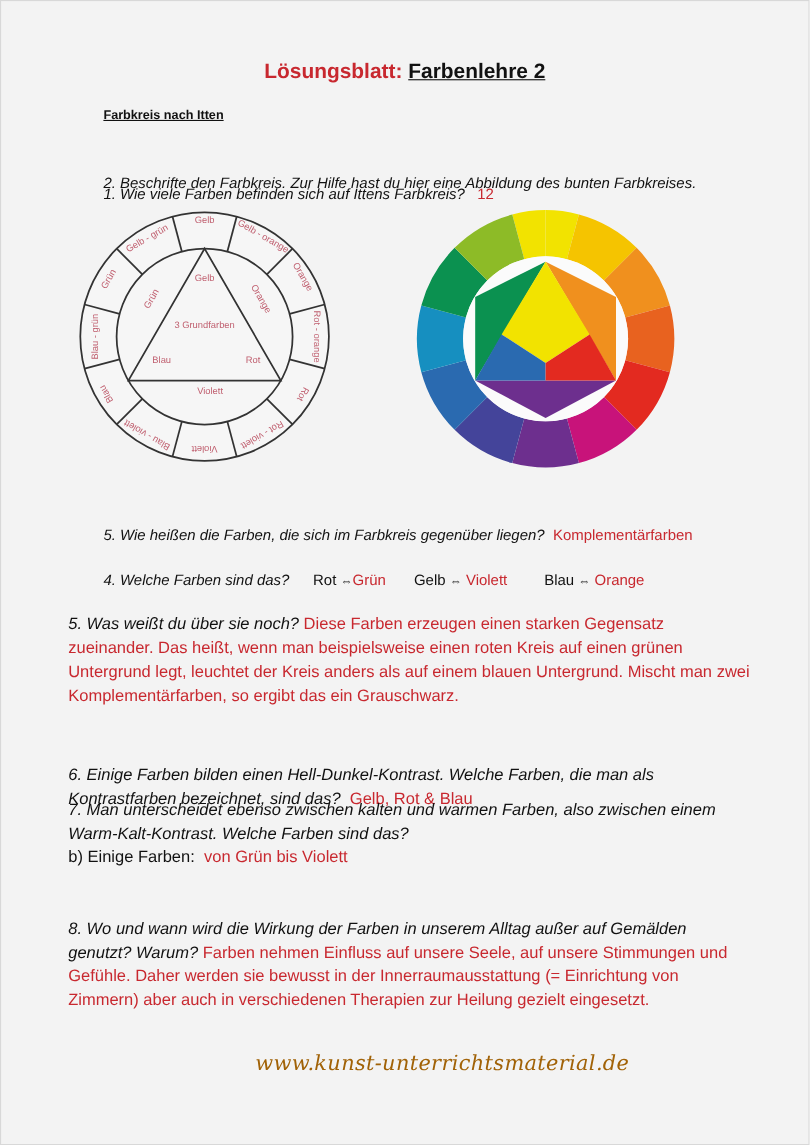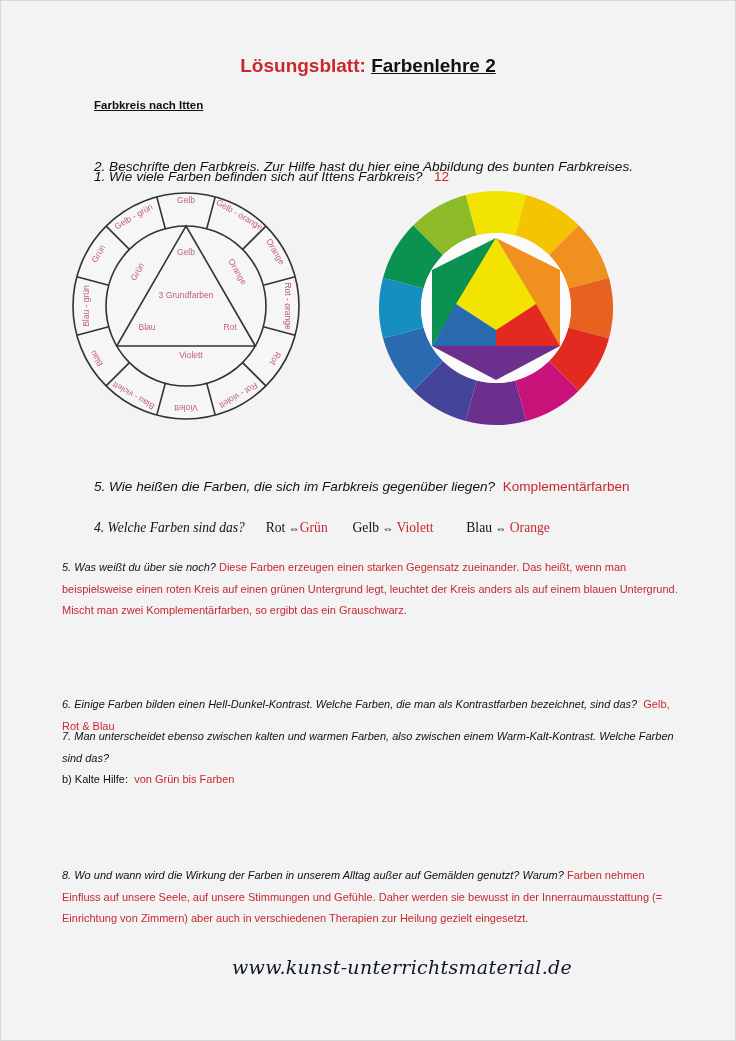--- a/index.html
+++ b/index.html
@@ -6,24 +6,24 @@
   body { width:736px; height:1041px; background:#f3f3f3; position:relative; overflow:hidden;
          font-family:"Liberation Sans", sans-serif; color:#111; }
   .frame { position:absolute; left:0; top:0; width:734px; height:1039px; border:1px solid #d8d8d8; }
   .title { position:absolute; left:0; width:736px; top:55px; text-align:center; font-size:19px; font-weight:bold; }
   .title .red { color:#c8282f; }
   .title .ul { text-decoration:underline; color:#111; }
   .t { position:absolute; left:62px; font-size:13.6px; line-height:21px; white-space:nowrap;padding-left:32px; }
   .i { font-style:italic; }
   .a { color:#c8282f; }
   .sub { font-size:11.5px; font-weight:bold; text-decoration:underline; top:95px; }
-  .blk { position:absolute; left:62px; width:620px; font-size:11px; line-height:21.5px; }
+  .blk { position:absolute; left:62px; width:620px; font-size:15px; line-height:21.5px; }
   .wheel1, .wheel2 { position:absolute; }
   .footer-url { position:absolute; left:232px; top:956px; font-family:"DejaVu Serif", serif; font-style:italic;
-                font-size:19px; color:#0f172a; letter-spacing:0.3px; }
+                font-size:19px; color:#a16207; letter-spacing:0.3px; }
   .blog { position:absolute; left:40px; top:1040px; font-size:10px; color:#c8c8c8;text-align:center; }
   .lbl { font-family:"Liberation Sans", sans-serif; font-size:8.5px; fill:#c06070; }
 </style>
 </head>
 <body>
 
 <div class="frame"></div>
 
 <div class="title">
   <span class="red">Lösungsblatt:</span>
@@ -118,21 +118,21 @@
       <polygon points="40,-4 0,22 0,38 64,38" fill="#e32a20"></polygon>
     </g>
   </g>
 </svg>
 
 <div class="t" style="top:476px;">
   <span class="i">5. Wie heißen die Farben, die sich im Farbkreis gegenüber liegen?</span>&nbsp;
   <span class="a">Komplementärfarben</span>
 </div>
 
-<div class="t" style="top:517px;font-family:Liberation Serif, serif;">
+<div class="t" style="top:517px;">
   <span class="i">4. Welche Farben sind das?</span>
   <span style="display:inline-block;width:14px"></span>
   <span>Rot</span>
   <span style="font-size:11px">⇔</span><span class="a">Grün</span>
   <span style="display:inline-block;width:18px"></span>
   <span>Gelb</span>
   <span style="font-size:11px">⇔</span>
   <span class="a">Violett</span>
   <span style="display:inline-block;width:26px"></span>
   <span>Blau</span>
@@ -146,24 +146,24 @@
 </div>
 
 <div class="blk" style="top:694px;">
   <span class="i">6. Einige Farben bilden einen Hell-Dunkel-Kontrast. Welche  Farben, die  man als Kontrastfarben bezeichnet, sind das?</span>&nbsp;
   <span class="a">Gelb, Rot &amp; Blau</span>
 </div>
 
 <div class="blk" style="top:726px;">
   <div class="i">7. Man unterscheidet ebenso zwischen kalten und warmen Farben, also zwischen einem Warm-Kalt-Kontrast.  Welche Farben sind das?</div>
   <div>
-    <span>b) Kalte Hilfe:</span>&nbsp;
-    <span class="a">von Grün bis Farben</span>
+    <span>b) Einige Farben:</span>&nbsp;
+    <span class="a">von Grün bis Violett</span>
   </div>
 </div>
 
-<div class="blk" style="top:865px;">
+<div class="blk" style="top:834px;">
   <span class="i">8. Wo und wann wird die Wirkung der Farben in unserem Alltag außer auf Gemälden genutzt? Warum?</span>
   <span class="a">Farben nehmen Einfluss auf unsere Seele, auf unsere Stimmungen und Gefühle. Daher werden sie bewusst in der Innerraumausstattung (= Einrichtung von Zimmern) aber auch in verschiedenen Therapien zur Heilung gezielt eingesetzt.</span>
 </div>
 
 <div class="footer-url">www.kunst-unterrichtsmaterial.de</div>
 <div class="blog">blog</div>
 
 </body></html>

